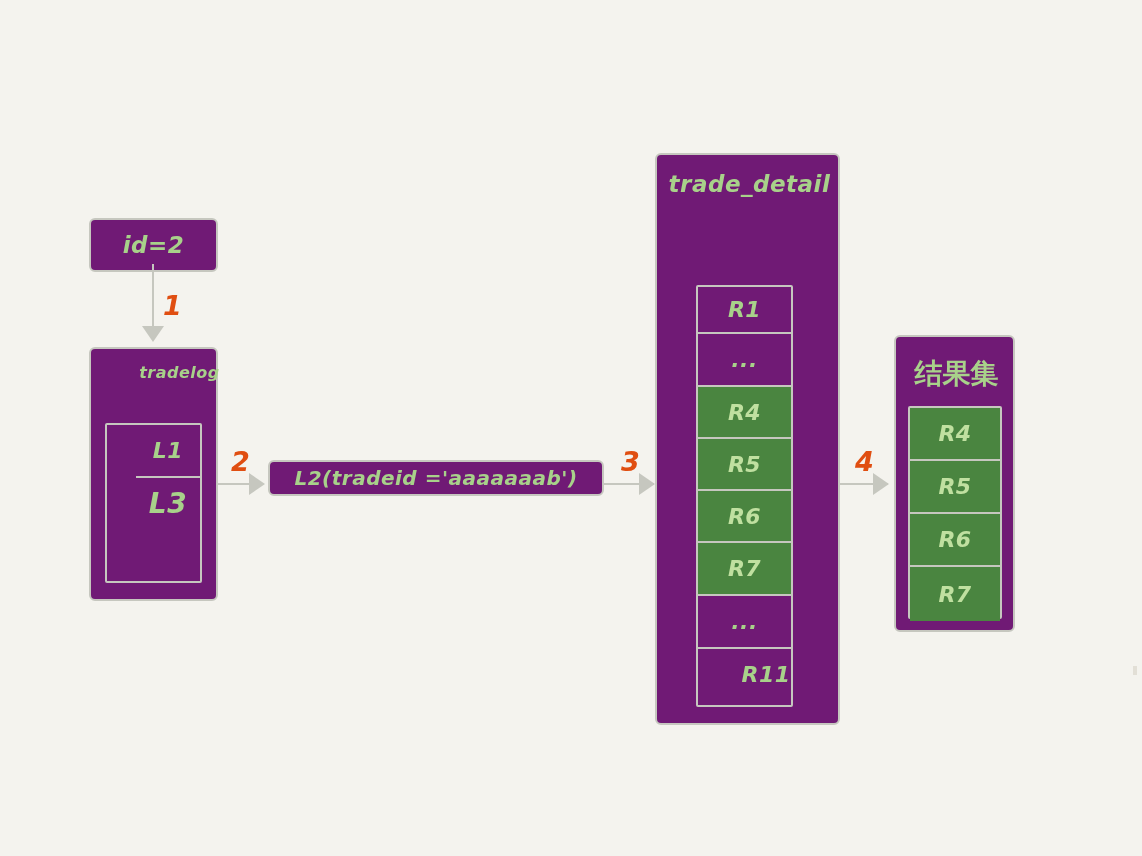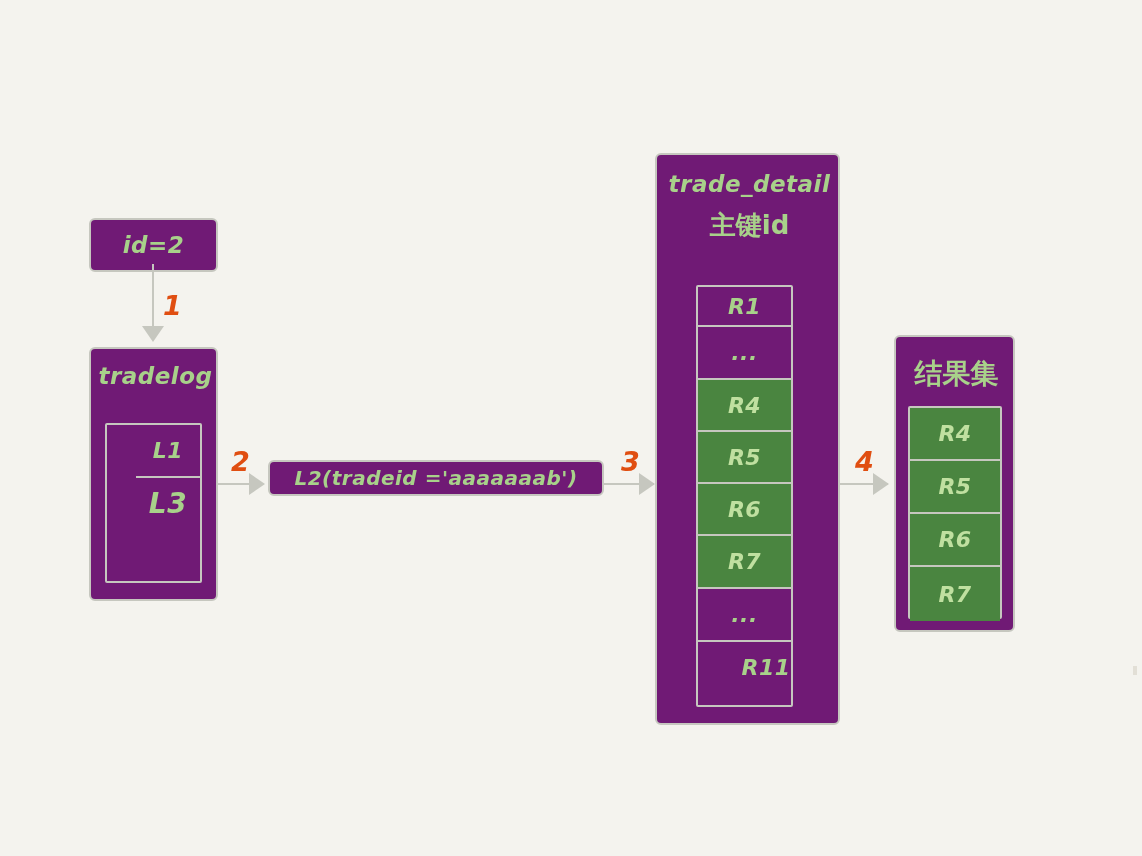--- a/index.html
+++ b/index.html
@@ -121,45 +121,44 @@
 
   <div class="box" style="left:89px; top:218px; width:129px; height:54px;padding-left:6px;">
     <div class="hand" style="position:absolute; inset:0; display:flex; align-items:center; justify-content:center; font-size:23px;">id=2</div>
   </div>
 
   <div class="line-v" style="left:152px; top:264px; height:62px;"></div>
   <div class="arrow-down" style="left:142px; top:326px;"></div>
   <div class="step" style="left:163px; top:292px;">1</div>
 
   <div class="box" style="left:89px; top:347px; width:129px; height:254px;">
-    <div class="title hand" style="left:0; top:14px; width:129px; font-size:23px;">tradelog</div>
+    <div class="title hand" style="left:0; top:14px; width:129px; font-size:16px;padding-left:24px;">tradelog</div>
   </div>
   <div class="cellstack" style="left:105px; top:423px; width:97px; height:160px;padding-left:29px;">
     <div class="cell hand" style="height:53px; font-size:22px;">L1</div>
     <div class="cell hand" style="height:50px; font-size:28px;">L3</div>
   </div>
 
   <div class="line-h" style="left:218px; top:483px; width:34px;"></div>
   <div class="arrow-right" style="left:249px; top:473px;"></div>
   <div class="step" style="left:231px; top:448px;">2</div>
 
   <div class="box" style="left:268px; top:460px; width:336px; height:36px;">
     <div class="hand" style="position:absolute; inset:0; display:flex; align-items:center; justify-content:center; font-size:20px;">L2(tradeid ='aaaaaaab')</div>
   </div>
 
   <div class="line-h" style="left:604px; top:483px; width:50px;"></div>
   <div class="arrow-right" style="left:639px; top:473px;"></div>
   <div class="step" style="left:621px; top:448px;">3</div>
 
   <div class="box" style="left:655px; top:153px; width:185px; height:572px;">
     <div class="title hand" style="left:0; top:16px; width:185px; font-size:23px;">trade_detail</div>
-    <div class="title cjk" style="left:0; top:53px; width:185px; font-size:26px;">主键id</div>
   </div>
   <div class="cellstack" style="left:696px; top:285px; width:97px; height:422px;">
-    <div class="cell hand" style="height:40px; font-size:22px;">R1</div>
+    <div class="cell hand" style="height:47px; font-size:22px;">R1</div>
     <div class="cell hand" style="height:53px; font-size:22px;">...</div>
     <div class="cell hand hl" style="height:52px; font-size:22px;">R4</div>
     <div class="cell hand hl" style="height:52px; font-size:22px;">R5</div>
     <div class="cell hand hl" style="height:52px; font-size:22px;">R6</div>
     <div class="cell hand hl" style="height:53px; font-size:22px;">R7</div>
     <div class="cell hand" style="height:53px; font-size:22px;">...</div>
     <div class="cell hand" style="height:51px; font-size:22px;padding-left:43px;">R11</div>
   </div>
 
   <div class="line-h" style="left:840px; top:483px; width:48px;"></div>

